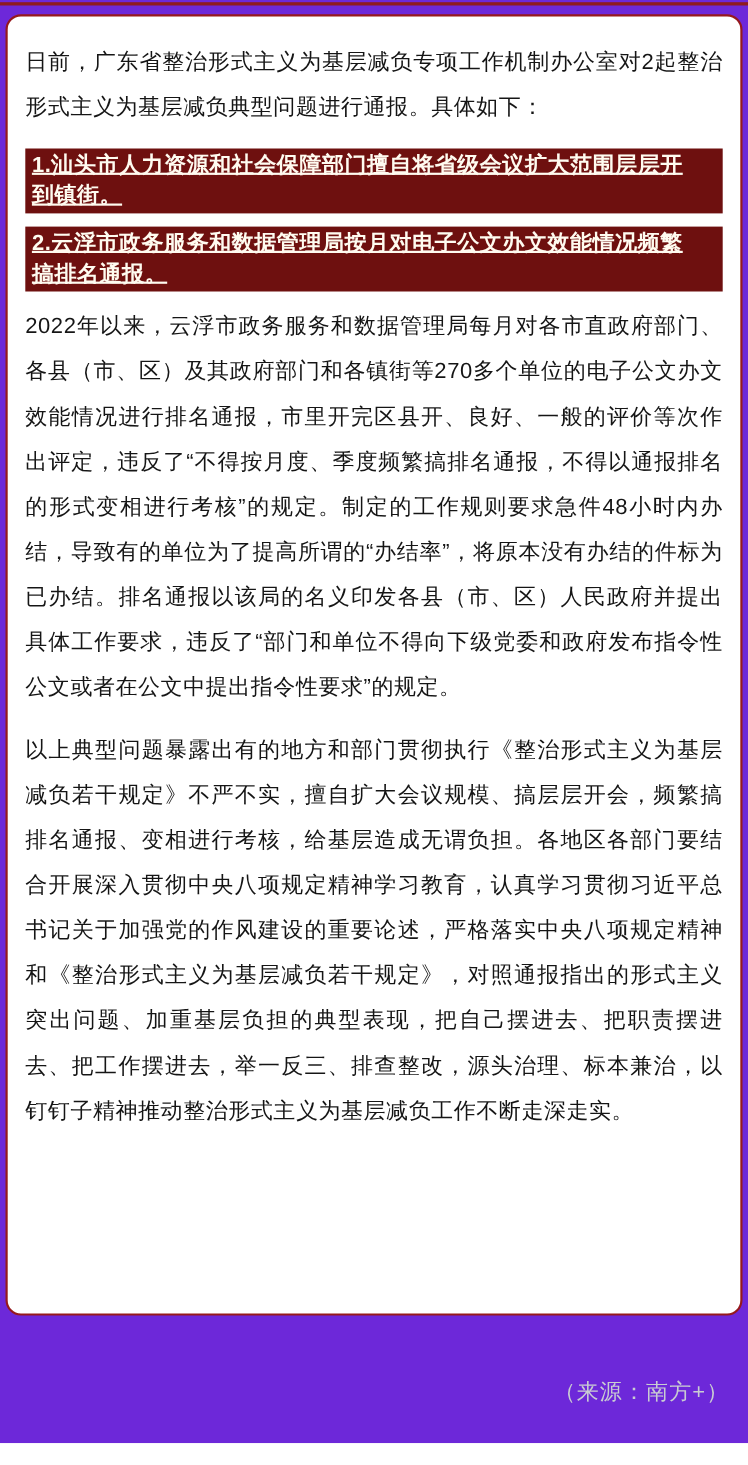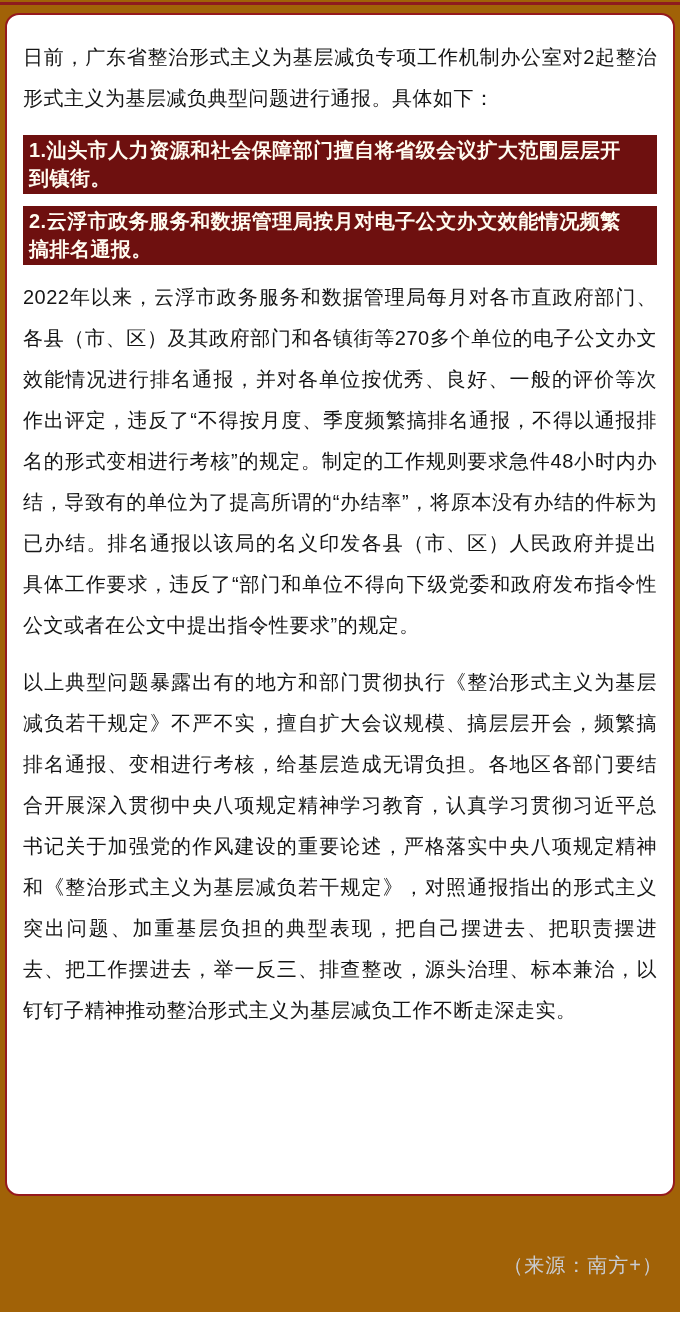--- a/index.html
+++ b/index.html
@@ -4,21 +4,21 @@
 <style>
   html, body {
     margin: 0;
     padding: 0;
     background: #ffffff;
   }
   .page {
     position: relative;
     width: 680px;
     height: 1312px;
-    background: #a16207;
+    background: #6d28d9;
     overflow: hidden;
     font-family: "Liberation Sans", "DejaVu Sans", sans-serif;
   }
   .top-rule {
     position: absolute;
     top: 2px;
     left: 0;
     width: 680px;
     height: 3px;
     background: #8e1b1e;
@@ -52,20 +52,21 @@
   }
   .heading-bar {
     display: inline-block;
     background: #6e100f;
     color: #fffbf0;
     font-size: 20px;
     font-weight: bold;
     line-height: 28px;
     padding: 1px 24px 2px 6px;
     letter-spacing: 0.5px;
+    text-decoration: underline;
   }
   .source-line {
     position: absolute;
     top: 1252px;
     right: 17px;
     font-size: 20px;
     color: #c9ccd2;
     letter-spacing: 1px;
   }
 </style>
@@ -82,21 +83,21 @@
 
     <div class="section-heading">
       <span class="heading-bar">1.汕头市人力资源和社会保障部门擅自将省级会议扩大范围层层开到镇街。</span>
     </div>
 
 
     <div class="section-heading">
       <span class="heading-bar">2.云浮市政务服务和数据管理局按月对电子公文办文效能情况频繁搞排名通报。</span>
     </div>
 
-    <p class="body-para">2022年以来，云浮市政务服务和数据管理局每月对各市直政府部门、各县（市、区）及其政府部门和各镇街等270多个单位的电子公文办文效能情况进行排名通报，并对各单位按优秀、良好、一般的评价等次作出评定，违反了“不得按月度、季度频繁搞排名通报，不得以通报排名的形式变相进行考核”的规定。制定的工作规则要求急件48小时内办结，导致有的单位为了提高所谓的“办结率”，将原本没有办结的件标为已办结。排名通报以该局的名义印发各县（市、区）人民政府并提出具体工作要求，违反了“部门和单位不得向下级党委和政府发布指令性公文或者在公文中提出指令性要求”的规定。</p>
+    <p class="body-para">2022年以来，云浮市政务服务和数据管理局每月对各市直政府部门、各县（市、区）及其政府部门和各镇街等270多个单位的电子公文办文效能情况进行排名通报，市里开完区县开、良好、一般的评价等次作出评定，违反了“不得按月度、季度频繁搞排名通报，不得以通报排名的形式变相进行考核”的规定。制定的工作规则要求急件48小时内办结，导致有的单位为了提高所谓的“办结率”，将原本没有办结的件标为已办结。排名通报以该局的名义印发各县（市、区）人民政府并提出具体工作要求，违反了“部门和单位不得向下级党委和政府发布指令性公文或者在公文中提出指令性要求”的规定。</p>
 
     <p class="body-para">以上典型问题暴露出有的地方和部门贯彻执行《整治形式主义为基层减负若干规定》不严不实，擅自扩大会议规模、搞层层开会，频繁搞排名通报、变相进行考核，给基层造成无谓负担。各地区各部门要结合开展深入贯彻中央八项规定精神学习教育，认真学习贯彻习近平总书记关于加强党的作风建设的重要论述，严格落实中央八项规定精神和《整治形式主义为基层减负若干规定》，对照通报指出的形式主义突出问题、加重基层负担的典型表现，把自己摆进去、把职责摆进去、把工作摆进去，举一反三、排查整改，源头治理、标本兼治，以钉钉子精神推动整治形式主义为基层减负工作不断走深走实。</p>
 
   </div>
 
   <div class="source-line">（来源：南方+）</div>
 
 </div>
 
 </body></html>

